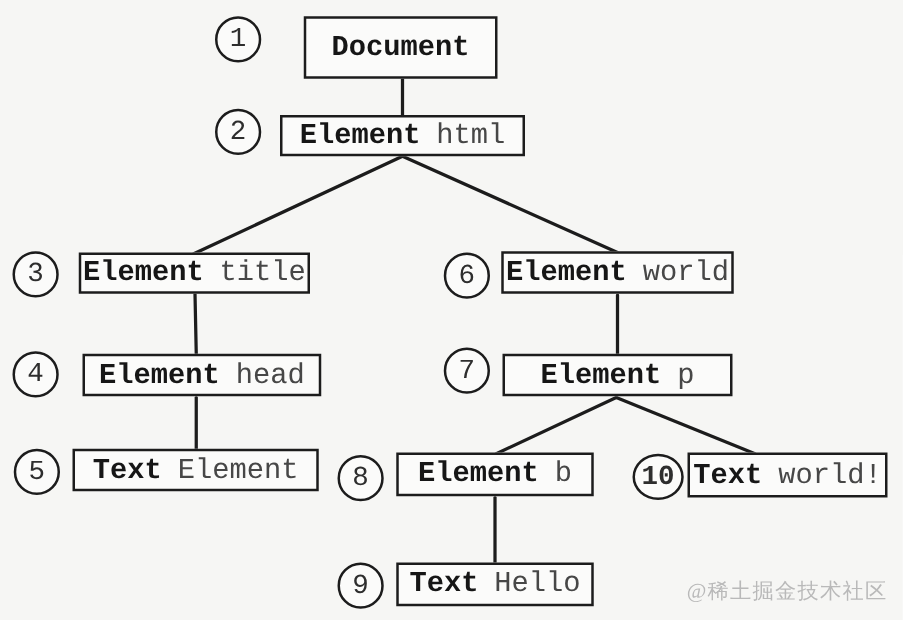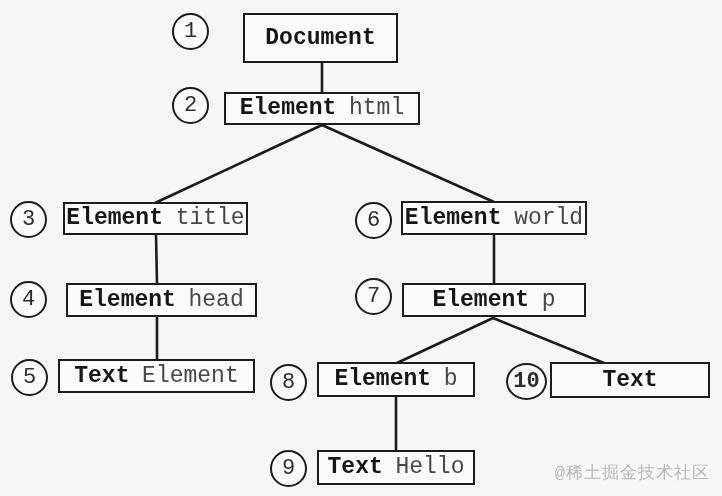--- a/index.html
+++ b/index.html
@@ -55,21 +55,21 @@
     align-items:center;
     justify-content:center;
     font-size:22px;
     color:#2e2e2e;
   }
   .num-circle.wide{width:41px;font-weight:bold;}
   .watermark{
     position:absolute;
     right:12px;
     bottom:12px;
-    font-family:Liberation Mono, monospace;
+    font-family:Liberation Serif, serif;
     font-size:17px;
     color:var(--watermark,#b9b9b9);
     letter-spacing:1px;
   }
 </style>
 </head>
 <body>
 
 <div class="stage">
 
@@ -155,16 +155,17 @@
   <div class="node-box" style="left:317px;top:450px;width:158px;height:35px;">
     <span class="b">Text</span>
     <span class="r">Hello</span>
   </div>
 
   <div class="num-circle wide" style="left:506px;top:363px;">
     <span>10</span>
   </div>
   <div class="node-box" style="left:550px;top:362px;width:160px;height:36px;">
     <span class="b">Text</span>
+    <span class="r">world!</span>
   </div>
 
   <div class="watermark">@稀土掘金技术社区</div>
 </div>
 
 </body></html>

